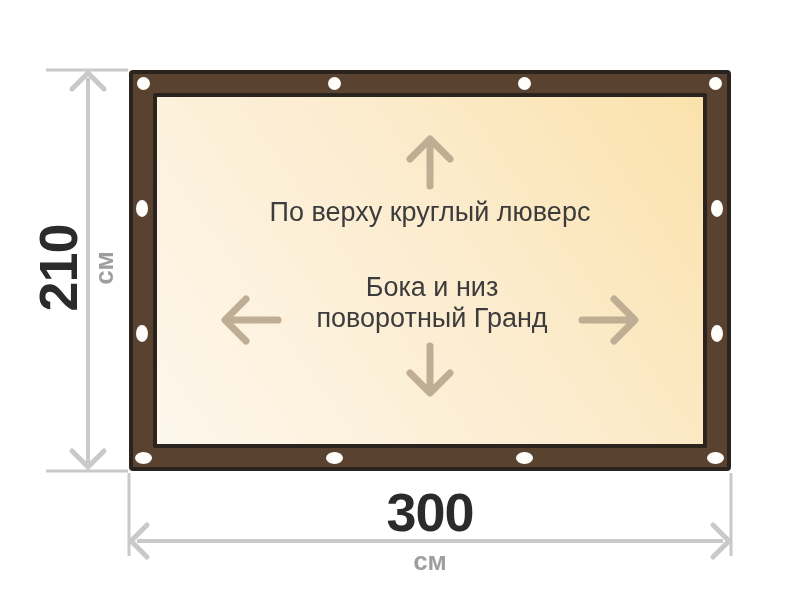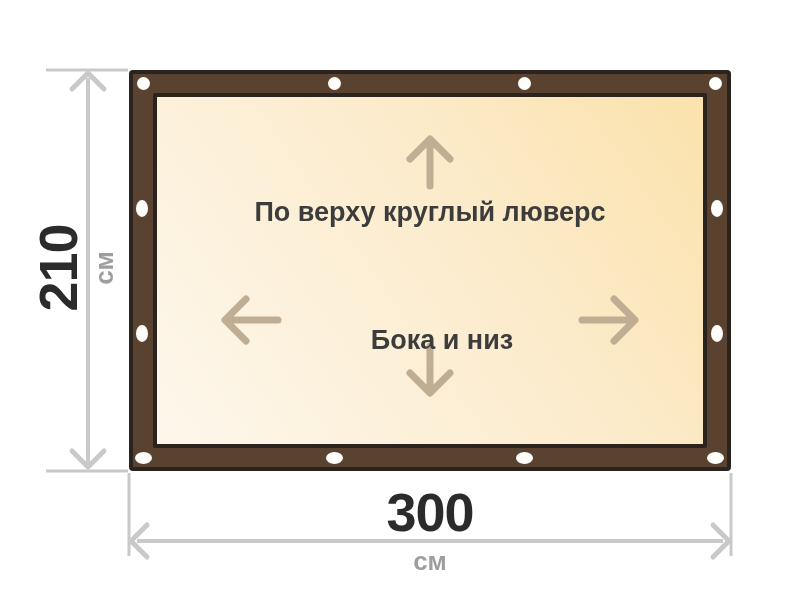--- a/index.html
+++ b/index.html
@@ -15,21 +15,21 @@
     --inner-arrow:#bfae94;
   }
   html,body{margin:0;padding:0;}
   body{background:#ffffff;font-family:"Liberation Sans","DejaVu Sans",sans-serif;}
   .stage{position:relative;width:800px;height:600px;background:#ffffff;overflow:hidden;}
 
   
   .banner{
     position:absolute;left:129px;top:70px;width:602px;height:401px;
     box-sizing:border-box;border:4px solid var(--outline);
-    background:var(--frame-brown);border-radius:4px;font-weight:bold;
+    background:var(--frame-brown);border-radius:4px;
   }
   .panel{
     position:absolute;left:20px;top:19px;right:20px;bottom:19px;
     box-sizing:border-box;border:4px solid var(--outline);border-radius:2px;
     background:linear-gradient(55deg,var(--panel-g1) 0%,#fcecce 55%,var(--panel-g2) 100%);
   }
   .panel-inner{position:absolute;left:0;top:0;width:546px;height:347px;}
 
   .grommet{position:absolute;background:var(--grommet);border-radius:50%;}
 
@@ -89,22 +89,23 @@
   <div class="banner">
     <div class="panel">
       <div class="panel-inner">
         <svg class="inner-arrows" width="546" height="347" viewBox="0 0 546 347">
           <path d="M273,89 L273,43 M253,62 L273,42 L293,62"></path>
           <path d="M121,223 L69,223 M89,202 L68,223 L89,244"></path>
           <path d="M425,223 L477,223 M457,202 L478,223 L457,244"></path>
           <path d="M273,249 L273,295 M253,276 L273,296 L293,276"></path>
         </svg>
         <div class="note" style="left:273px;top:115px;">По верху круглый люверс</div>
-        <div class="note" style="left:285px;top:206px;margin-top:37px;">
+        <div class="note" style="left:275px;top:206px;">
           <div>Бока и низ</div>
+          <div>поворотный Гранд</div>
         </div>
       </div>
     </div>
     <div id="grommets">
         <div class="grommet" style="width: 13px; height: 13px; left: 3.5px; top: 2.5px;"></div>
         <div class="grommet" style="width: 13px; height: 13px; left: 194.5px; top: 2.5px;"></div>
         <div class="grommet" style="width: 13px; height: 13px; left: 384.5px; top: 2.5px;"></div>
         <div class="grommet" style="width: 13px; height: 13px; left: 575.5px; top: 2.5px;"></div>
         <div class="grommet" style="width: 12px; height: 17px; left: 3px; top: 125.5px;"></div>
         <div class="grommet" style="width: 12px; height: 17px; left: 3px; top: 250.5px;"></div>

